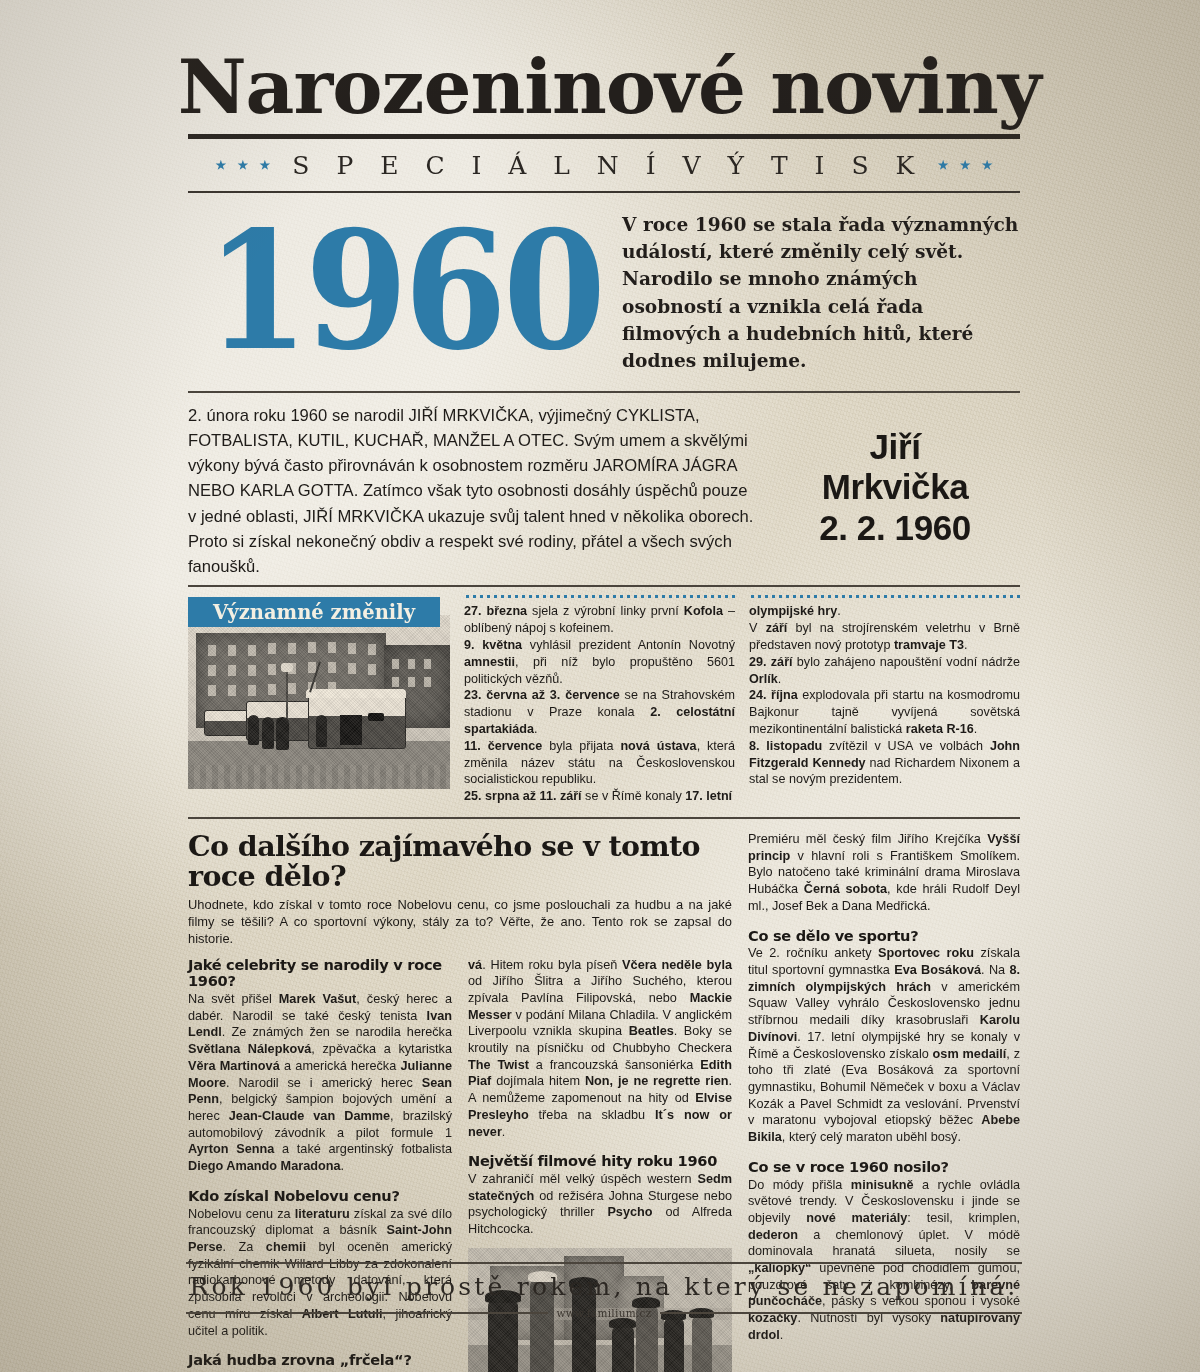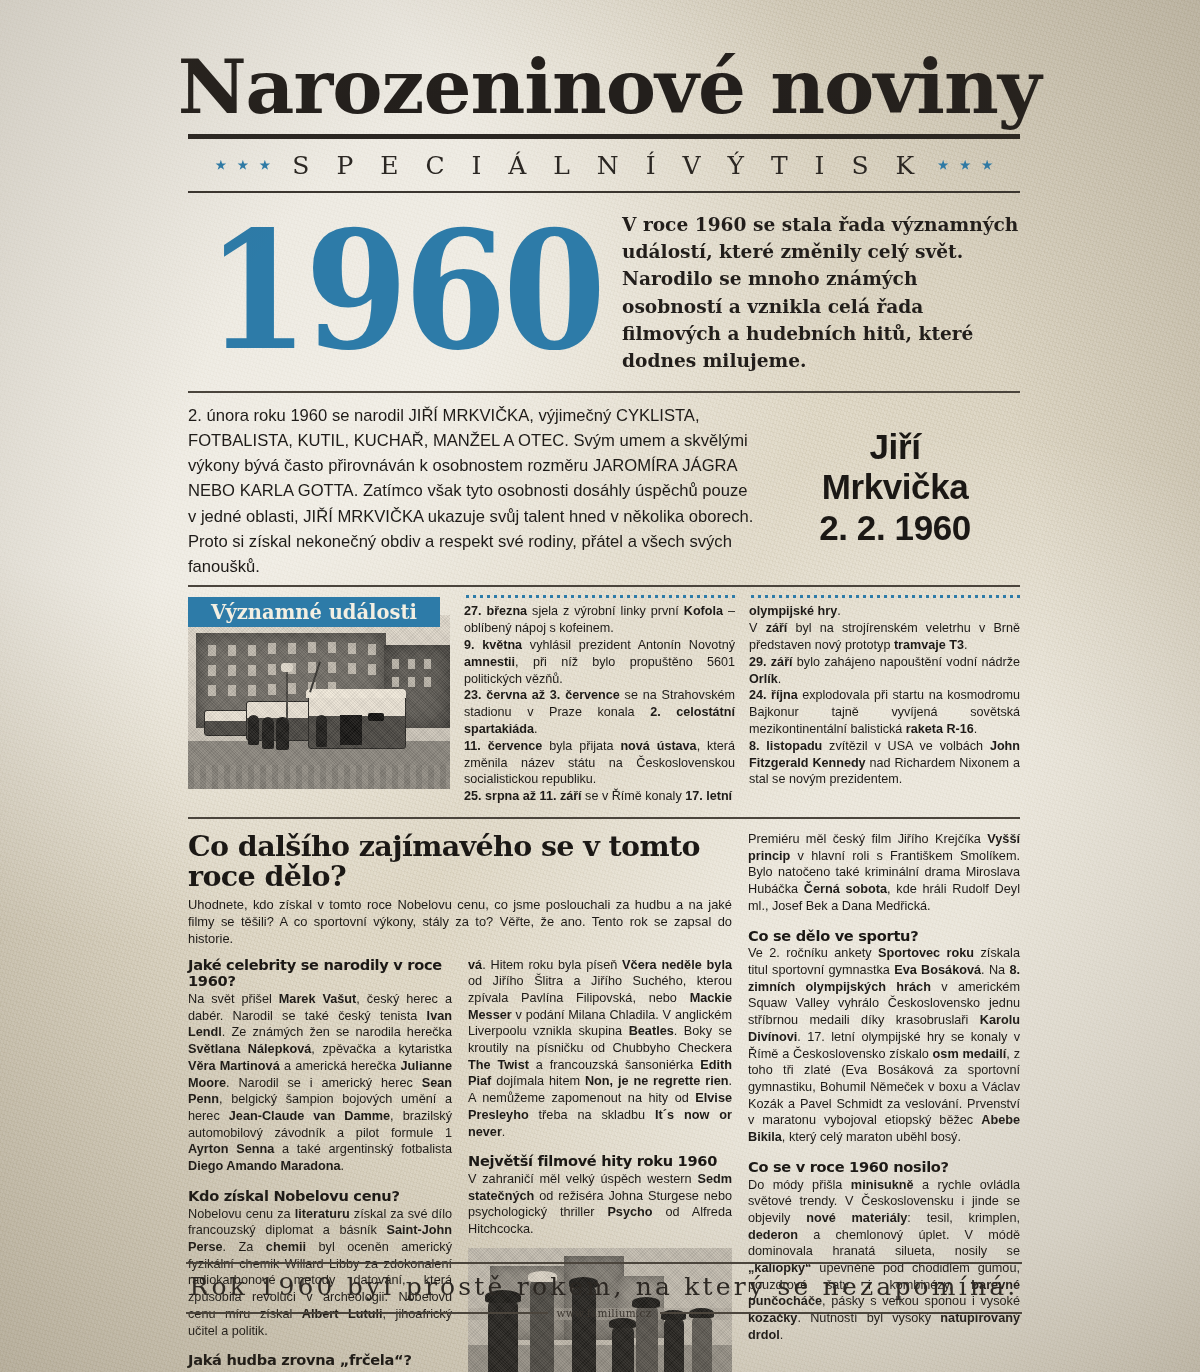--- a/index.html
+++ b/index.html
@@ -216,21 +216,21 @@
         <div>Jiří</div>
         <div>Mrkvička</div>
         <div>2. 2. 1960</div>
       </div>
     </div>
     <div class="events-rule"></div>
 
     <div class="events">
 
       <div class="ev-photo-col">
-        <div class="ev-banner">Významné události</div>
+        <div class="ev-banner">Významné změnily</div>
         <div class="photo ev-photo">
           <div class="sky"></div>
           <div class="bldg" style="left:8px;top:18px;width:190px;height:95px;"></div>
           <div class="bldg" style="left:196px;top:30px;width:66px;height:83px;background:#5f584e;"></div>
           <div class="win" style="left:20px;top:30px;width:8px;height:11px"></div>
           <div class="win" style="left:40px;top:30px;width:8px;height:11px"></div>
           <div class="win" style="left:60px;top:30px;width:8px;height:11px"></div>
           <div class="win" style="left:80px;top:28px;width:8px;height:11px"></div>
           <div class="win" style="left:100px;top:28px;width:8px;height:11px"></div>
           <div class="win" style="left:120px;top:27px;width:8px;height:11px"></div>

